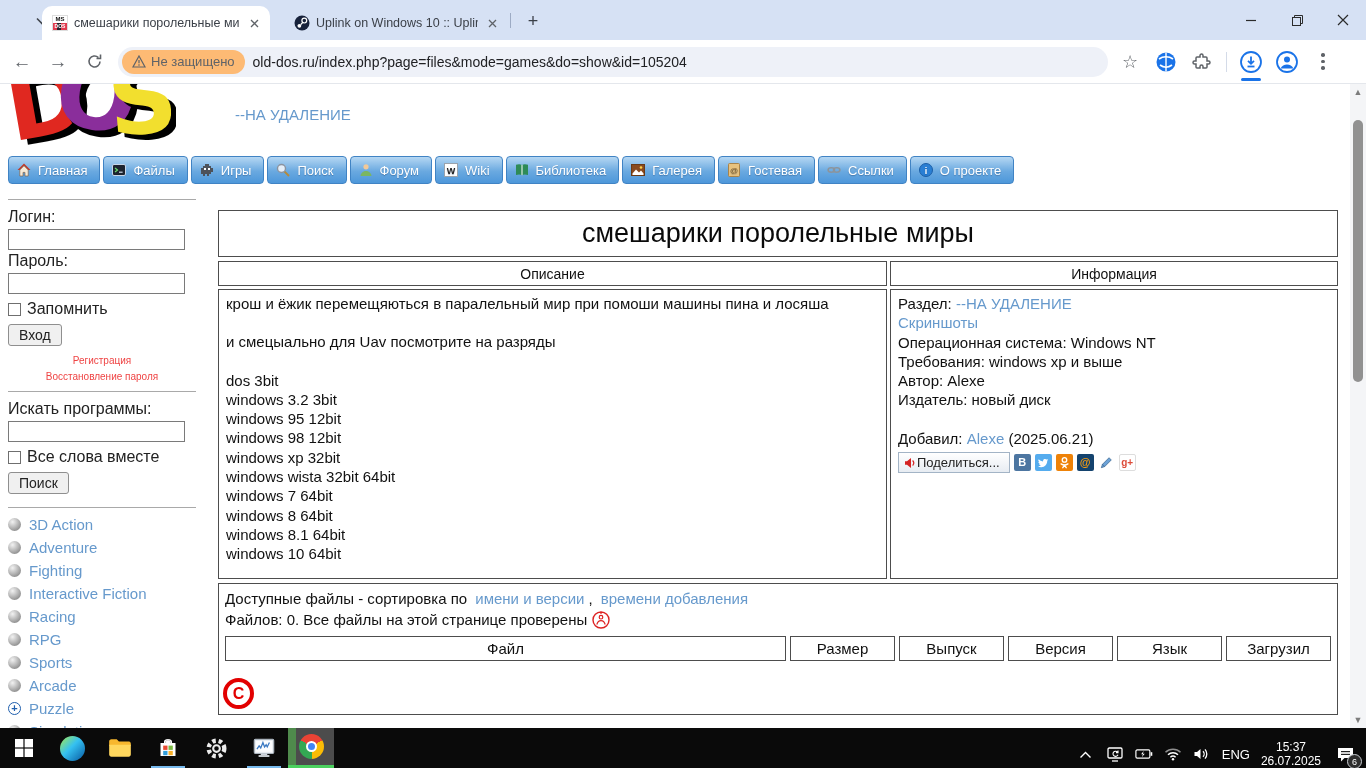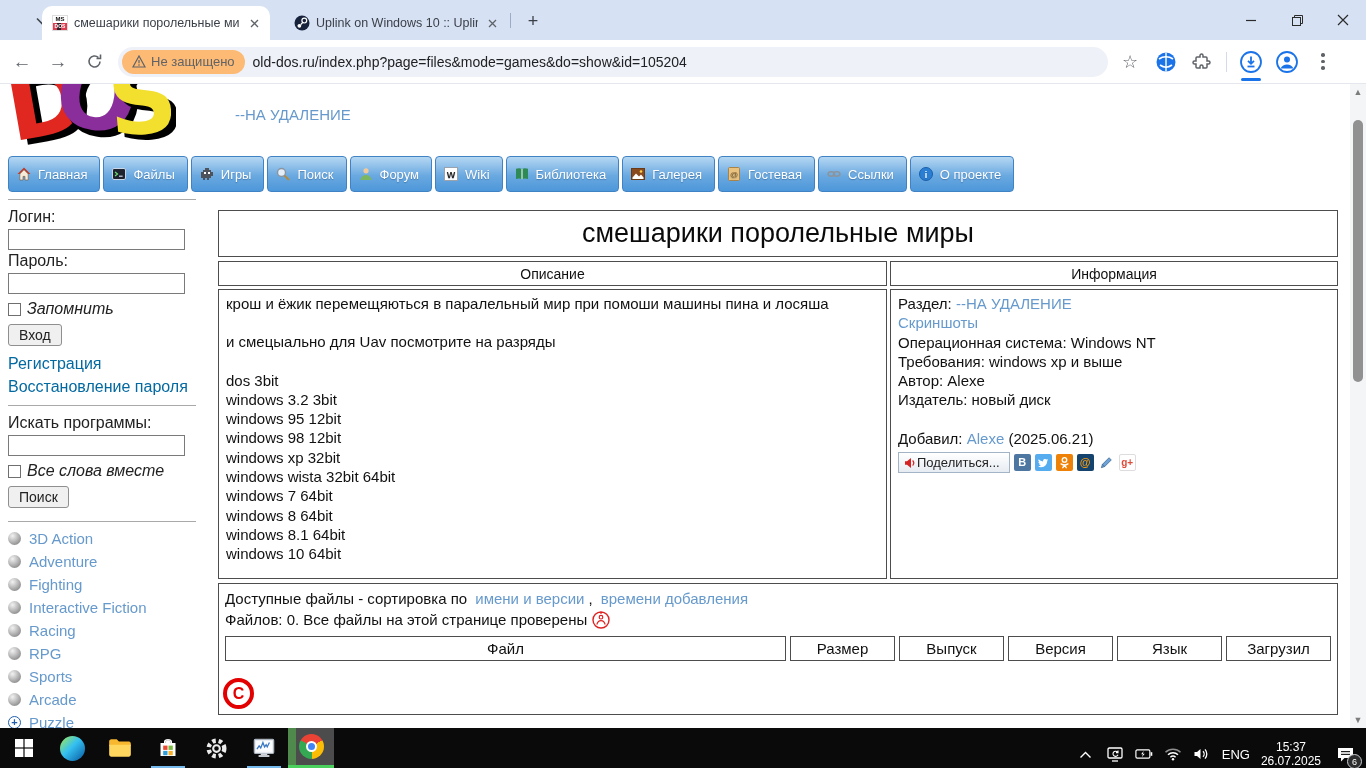--- a/index.html
+++ b/index.html
@@ -39,34 +39,34 @@
 
   
   .dos-logo { position:absolute; left:4px; top:84px; width:172px; height:70px; overflow:hidden; }
   .dos-logo span { position:absolute; font-weight:bold; font-size:96px; font-family:"DejaVu Sans",sans-serif; text-shadow:6px 6px 0 #000; }
   .dos-d { left:2px; top:-38px; color:#e02820; transform:rotate(-10deg); }
   .dos-o { left:52px; top:-44px; color:#8a2e9b; transform:rotate(8deg); }
   .dos-s { left:104px; top:-40px; color:#f2df2e; transform:rotate(-5deg); }
   .crumb { position:absolute; left:235px; top:106px; font-size:15px; color:#6699cc; }
 
   .nav { position:absolute; left:8px; top:156px; display:flex; gap:3px; }
-  .nav-btn { height:36px; display:inline-flex; align-items:center; gap:6px; padding:0 12px 0 7px; font-size:13px; color:#fff;
+  .nav-btn { height:28px; display:inline-flex; align-items:center; gap:6px; padding:0 12px 0 7px; font-size:13px; color:#fff;
     text-shadow:0 1px 1px rgba(20,50,90,.35);
     background:linear-gradient(#b5d7f3,#6aa9e0 55%,#4d97da); border:1px solid #4083c4; border-radius:4px; }
   .nav-btn svg, .nav-btn .navico { width:16px; height:16px; flex:0 0 16px; }
 
   
   .sidebar { position:absolute; left:8px; top:190px; width:188px; font-size:15px; color:#222; }
   .sidebar hr { border:none; border-top:1px solid #a9a9a9; margin:9px 0 8px; }
   .fld-label { margin:2px 0 3px; font-size:16px; }
   .sidebar input[type=text], .sidebar input[type=password] { width:177px; height:21px; border:1px solid #7a7a7a; background:#fff; }
-  .chk-row { display:flex; align-items:center; gap:6px; margin:6px 0 4px; font-size:16px;font-style:italic; }
+  .chk-row { display:flex; align-items:center; gap:6px; margin:6px 0 4px; font-size:16px; }
   .chk { width:13px; height:13px; border:1px solid #6f6f6f; background:#fff; flex:0 0 13px; }
   .sb-btn { display:inline-block; font-size:14px; padding:2px 10px; background:#f0f0f0; border:1px solid #8f8f8f; border-radius:3px; color:#222; margin:2px 0 4px; }
-  .sb-link { display:block; color:#0369a1; margin:5px 0; font-size:16px; }
+  .sb-link { display:block; color:#ef4444; margin:5px 0; font-size:10px;text-align:center; }
   .cat-item { display:flex; align-items:center; gap:8px; margin:6px 0; color:#6699cc; font-size:15px; }
   .bullet { width:13px; height:13px; border-radius:50%; background:radial-gradient(circle at 35% 30%, #f2f2f2, #b9b9b9 45%, #7e7e7e 90%); flex:0 0 13px; }
   .bullet.plus { background:#fff; border:1.5px solid #1f5fae; display:flex; align-items:center; justify-content:center; color:#1f5fae; font-size:11px; font-weight:bold; line-height:1; }
 
   
   .box { position:absolute; border:1px solid #4d4d4d; background:#fff; }
   .title-box { left:218px; top:210px; width:1120px; height:47px; display:flex; align-items:center; justify-content:center; font-size:27px; color:#0a0a0a; }
   .head-desc { left:218px; top:261px; width:669px; height:25px; }
   .head-info { left:890px; top:261px; width:448px; height:25px; }
   .col-head { display:flex; align-items:center; justify-content:center; font-size:14px; color:#111; }

